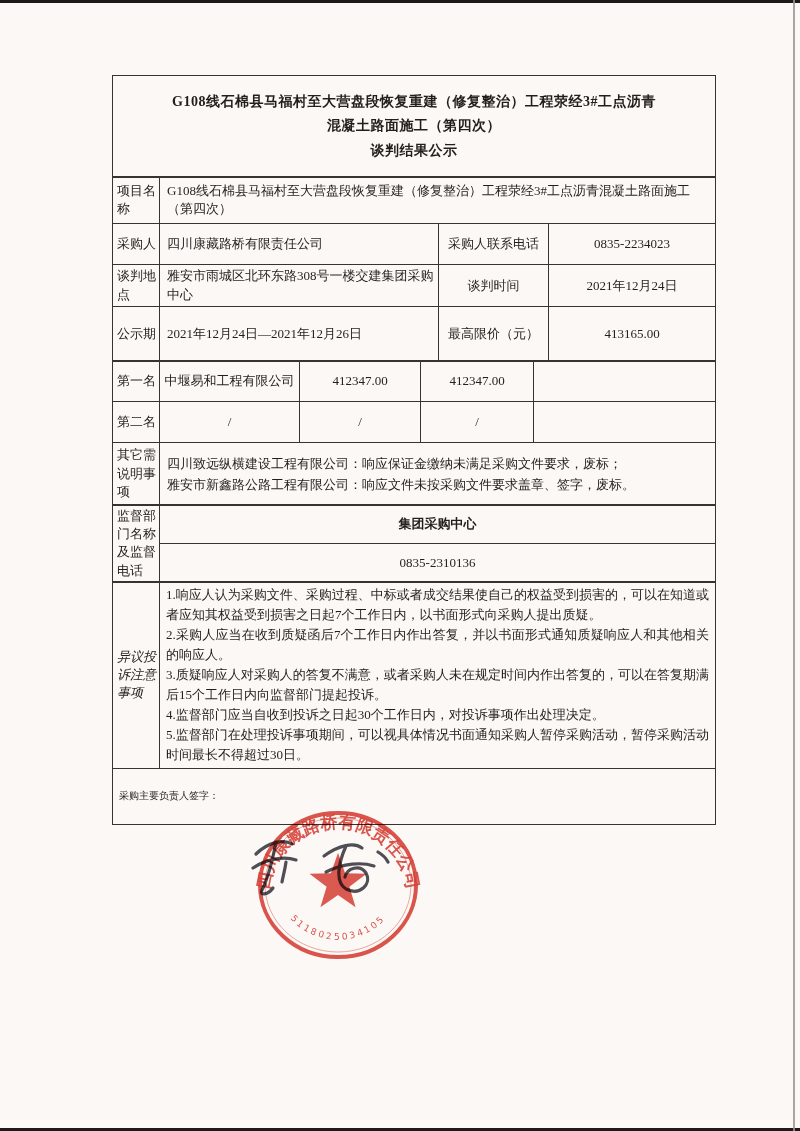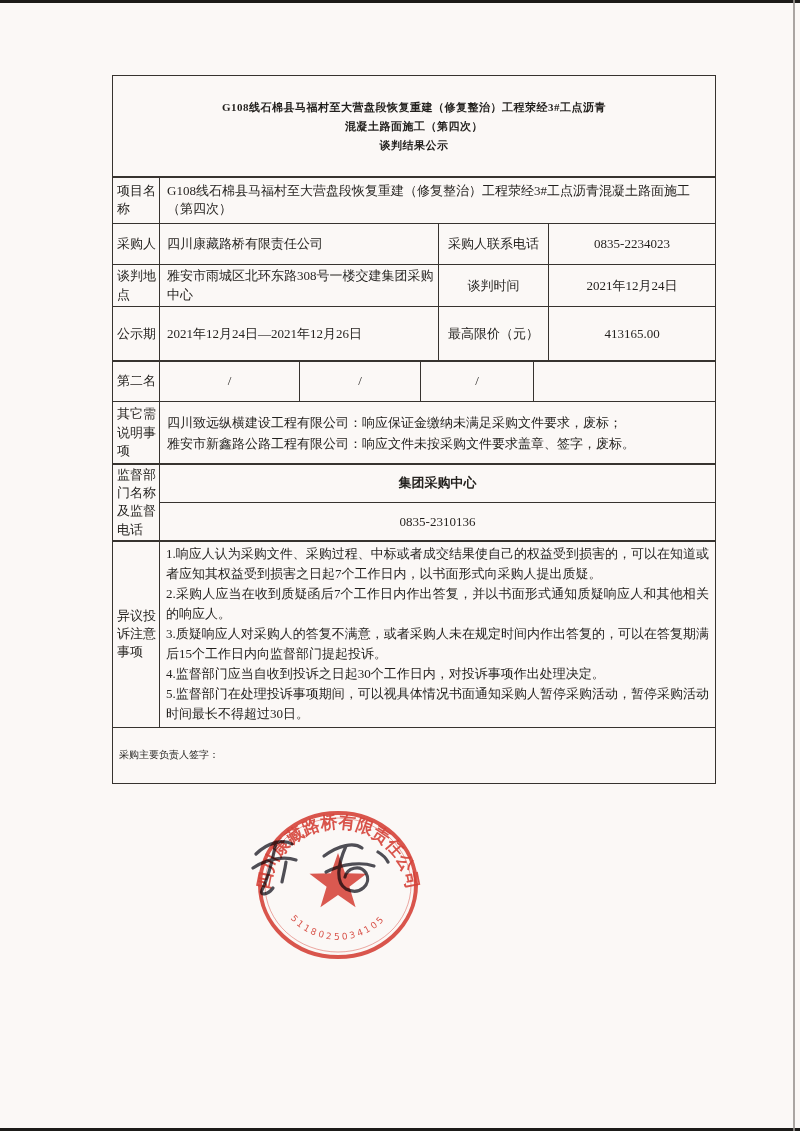--- a/index.html
+++ b/index.html
@@ -6,21 +6,21 @@
   .page{position:relative;width:800px;height:1131px;background:#fbf8f6;overflow:hidden;
         font-family:"Liberation Serif","DejaVu Serif",serif;color:#211f1c;}
   .edge-top{position:absolute;left:0;top:0;width:100%;height:3px;background:#1d1b19;}
   .edge-bottom{position:absolute;left:0;bottom:0;width:100%;height:3px;background:#1d1b19;}
   .edge-right{position:absolute;left:793px;top:0;width:2px;height:100%;background:#9b9793;opacity:.85;}
   .doc{position:absolute;left:112px;top:75px;width:603px;}
   table.t{border-collapse:collapse;table-layout:fixed;width:603px;}
   .t + table.t{margin-top:-1.6px;}
   td{border:1.6px solid #37332f;font-size:13px;line-height:1.4;padding:2px 4px;
      vertical-align:middle;word-break:break-all;overflow:hidden;}
-  .title-cell{height:93px;text-align:center;font-weight:bold;font-size:11px;
+  .title-cell{height:93px;text-align:center;font-weight:bold;font-size:14px;
               line-height:1.75;padding:4px 10px;letter-spacing:.5px;}
   .lbl{padding:2px 1px 2px 4px;text-align:left;}
   .ctr{text-align:center;}
   .lft{text-align:left;padding-left:7px;}
   .h46 td{height:42px;margin-top:36px;} .h40 td{height:36px;} .h54 td{height:50px;}
   .h36 td{height:32px;} .h60 td{height:56px;} .h170 td{height:166px;}
   .h55 td{height:51px;}
   .notes-cell{padding:3px 7px;line-height:1.62;}
   .sup-name{font-weight:600;}
   .obj-cell{padding:3px 6px;vertical-align:top;line-height:1.54;text-align:justify;}
@@ -87,20 +87,27 @@
     <table class="t">
       <colgroup>
         <col style="width:47px">
           <col style="width:140px">
           <col style="width:121px">
           <col style="width:113px">
           <col style="width:182px">
       </colgroup>
       <tbody>
       <tr class="h40">
+        <td class="lbl">第一名</td>
+        <td class="ctr">中堰易和工程有限公司</td>
+        <td class="ctr">412347.00</td>
+        <td class="ctr">412347.00</td>
+        <td class="ctr"></td>
+      </tr>
+      <tr class="h40">
         <td class="lbl">第二名</td>
         <td class="ctr">/</td>
         <td class="ctr">/</td>
         <td class="ctr">/</td>
         <td class="ctr"></td>
       </tr>
     </tbody>
       </table>
 
     <table class="t">
@@ -135,21 +142,21 @@
     </tbody>
       </table>
 
     <table class="t">
       <colgroup>
           <col style="width:47px">
           <col style="width:556px">
         </colgroup>
       <tbody>
           <tr class="h170">
-        <td class="lbl" style="vertical-align:middle;">异议投诉注意事项</td>
+        <td class="lbl" style="vertical-align:middle;font-style:italic;">异议投诉注意事项</td>
         <td class="obj-cell">
           <div>1.响应人认为采购文件、采购过程、中标或者成交结果使自己的权益受到损害的，可以在知道或者应知其权益受到损害之日起7个工作日内，以书面形式向采购人提出质疑。</div>
           <div>2.采购人应当在收到质疑函后7个工作日内作出答复，并以书面形式通知质疑响应人和其他相关的响应人。</div>
           <div>3.质疑响应人对采购人的答复不满意，或者采购人未在规定时间内作出答复的，可以在答复期满后15个工作日内向监督部门提起投诉。</div>
           <div>4.监督部门应当自收到投诉之日起30个工作日内，对投诉事项作出处理决定。</div>
           <div>5.监督部门在处理投诉事项期间，可以视具体情况书面通知采购人暂停采购活动，暂停采购活动时间最长不得超过30日。</div>
         </td>
       </tr>
     </tbody>
       </table>

